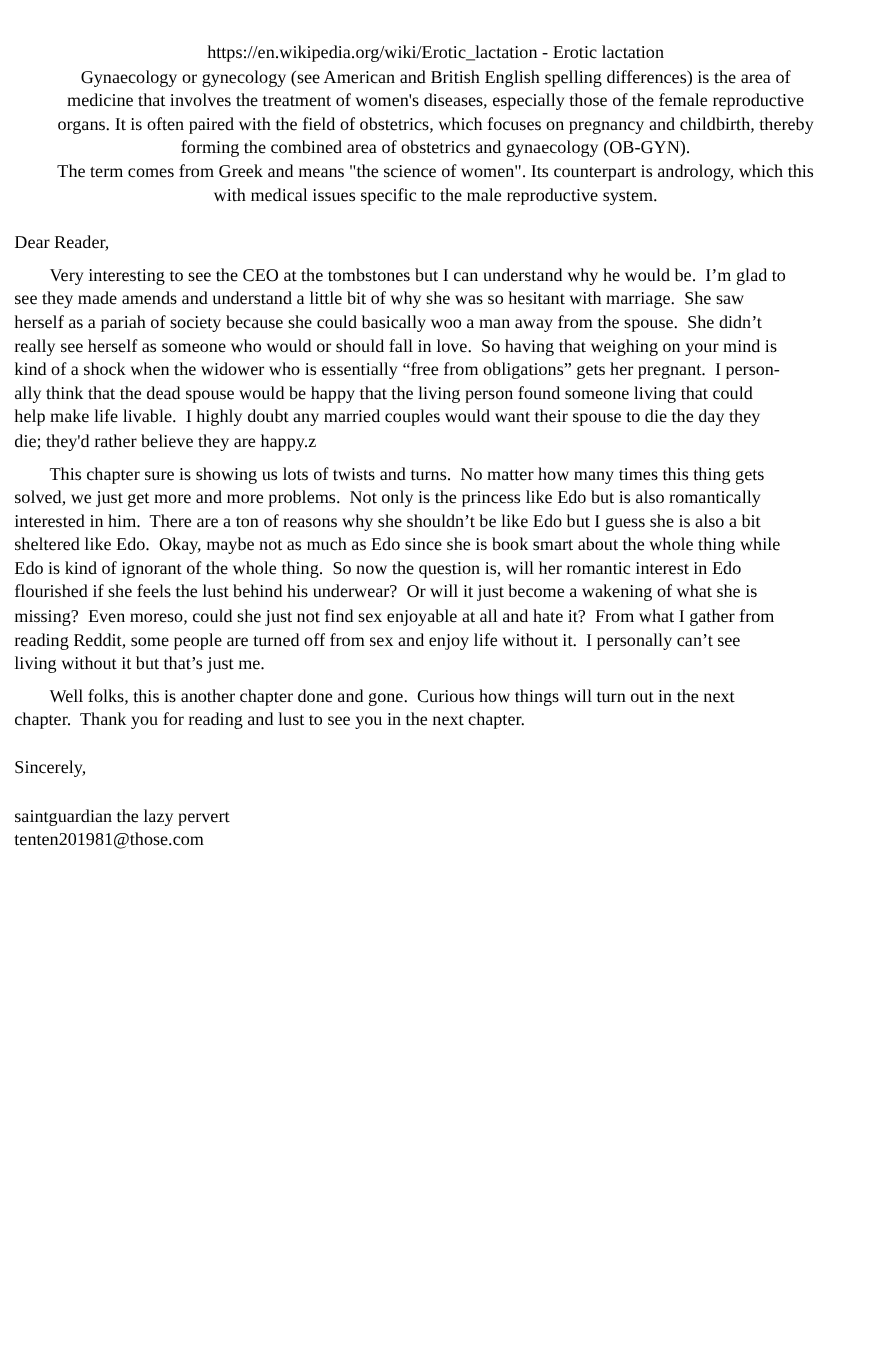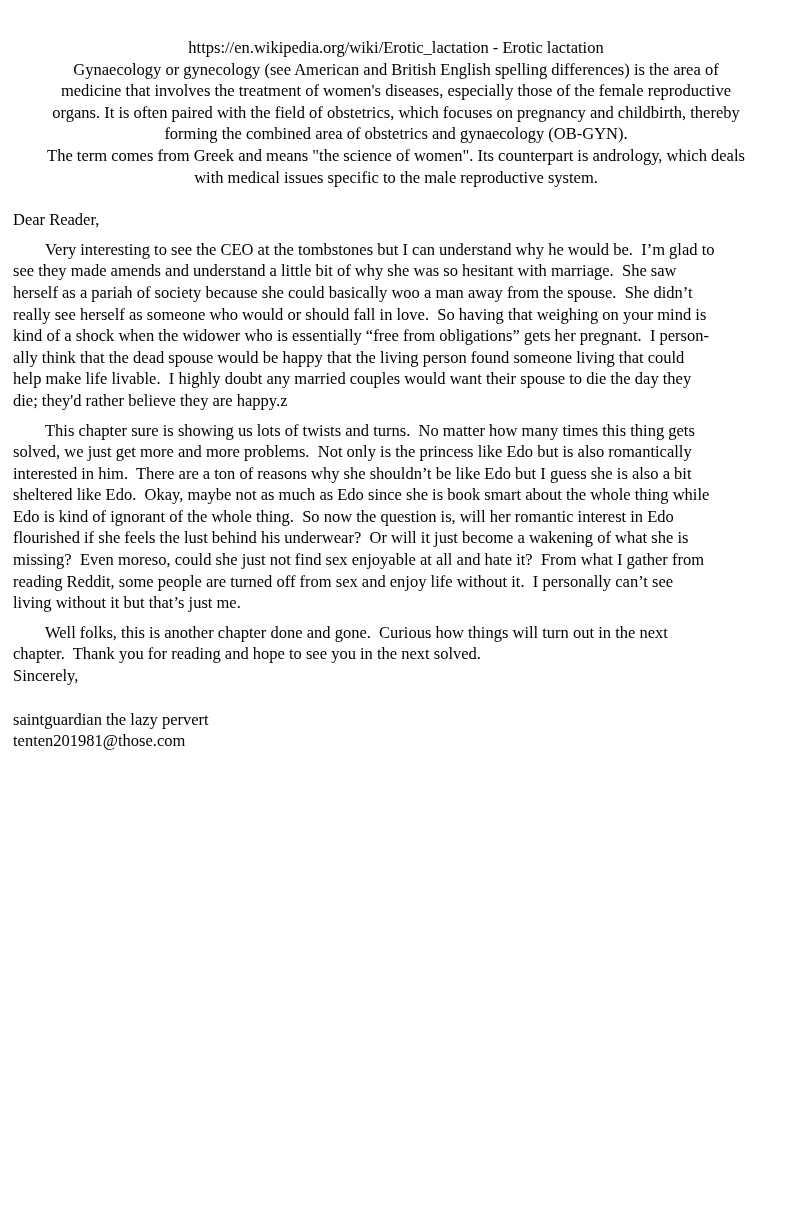--- a/index.html
+++ b/index.html
@@ -29,37 +29,38 @@
     margin-top: 28px;
   }
   .salutation {
     margin-top: 21px;
   }
   .para {
     margin-top: 8px;
     text-indent: 32px;      
   }
   .closing {
+    margin-top: 22px;
   }
   .signature {
     margin-top: 22px;
   }
 </style>
 </head>
 <body>
 
 <div class="page">
 
   <div class="header-block">
     <div class="pre">https://en.wikipedia.org/wiki/Erotic_lactation - Erotic lactation</div>
     <div class="pre">Gynaecology or gynecology (see American and British English spelling differences) is the area of
 medicine that involves the treatment of women's diseases, especially those of the female reproductive
 organs. It is often paired with the field of obstetrics, which focuses on pregnancy and childbirth, thereby
 forming the combined area of obstetrics and gynaecology (OB-GYN).</div>
-    <div class="pre">The term comes from Greek and means "the science of women". Its counterpart is andrology, which deals
+    <div class="pre">The term comes from Greek and means "the science of women". Its counterpart is andrology, which this
 with medical issues specific to the male reproductive system.</div>
   </div>
 
   <div>
     <div class="pre salutation">Dear Reader,</div>
 
     <div class="pre para">Very interesting to see the CEO at the tombstones but I can understand why he would be.  I’m glad to
 see they made amends and understand a little bit of why she was so hesitant with marriage.  She saw
 herself as a pariah of society because she could basically woo a man away from the spouse.  She didn’t
 really see herself as someone who would or should fall in love.  So having that weighing on your mind is
@@ -72,21 +73,21 @@
 solved, we just get more and more problems.  Not only is the princess like Edo but is also romantically
 interested in him.  There are a ton of reasons why she shouldn’t be like Edo but I guess she is also a bit
 sheltered like Edo.  Okay, maybe not as much as Edo since she is book smart about the whole thing while
 Edo is kind of ignorant of the whole thing.  So now the question is, will her romantic interest in Edo
 flourished if she feels the lust behind his underwear?  Or will it just become a wakening of what she is
 missing?  Even moreso, could she just not find sex enjoyable at all and hate it?  From what I gather from
 reading Reddit, some people are turned off from sex and enjoy life without it.  I personally can’t see
 living without it but that’s just me.</div>
 
     <div class="pre para">Well folks, this is another chapter done and gone.  Curious how things will turn out in the next
-chapter.  Thank you for reading and hope to see you in the next solved.</div>
+chapter.  Thank you for reading and lust to see you in the next chapter.</div>
 
     <div class="pre closing">Sincerely,</div>
 
     <div class="signature">
       <div class="pre">saintguardian the lazy pervert</div>
       <div class="pre">tenten201981@those.com</div>
     </div>
   </div>
 
 </div>

